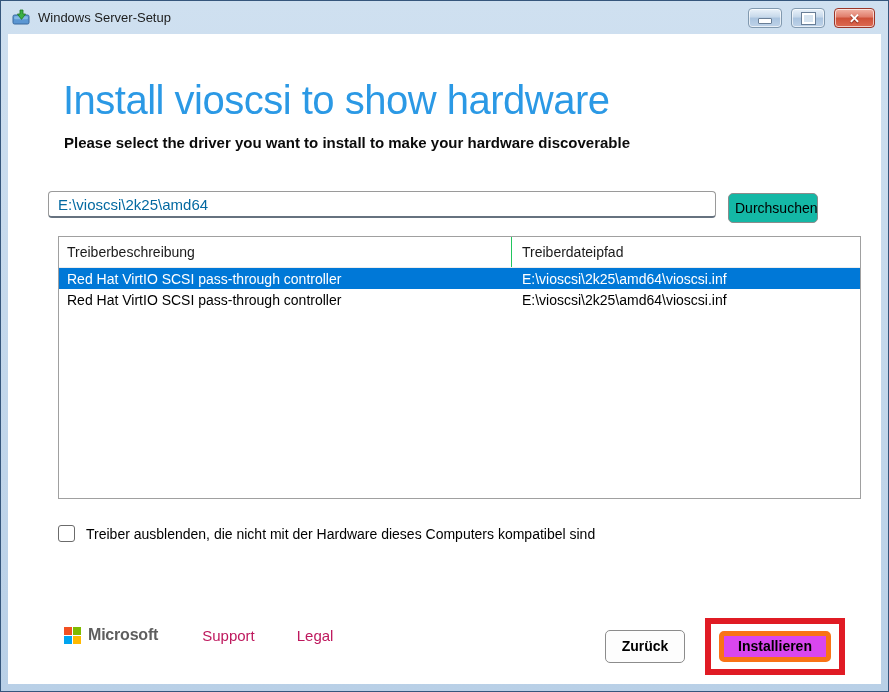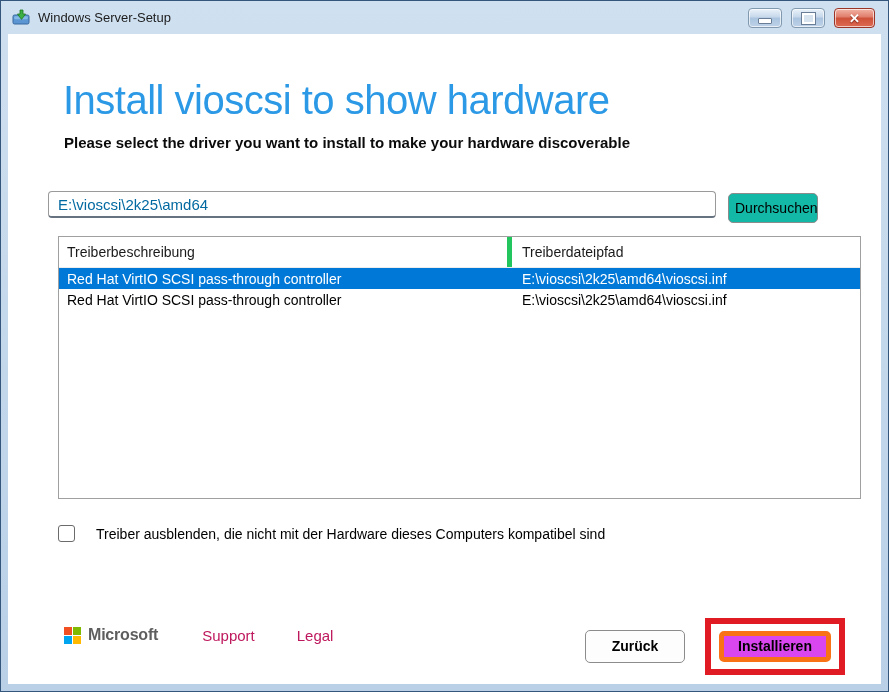--- a/index.html
+++ b/index.html
@@ -68,48 +68,48 @@
     background:#14b8a6;font-size:14px;color:#000;
     font-family:inherit;cursor:default;
   }
   .driver-table{
     margin:13px 0 0 50px;width:803px;height:263px;box-sizing:border-box;
     border:1px solid #a0a0a0;background:#fff;font-size:14px;color:#1a1a1a;
   }
   .table-header{display:flex;height:30px;border-bottom:1px solid #ededed;}
   .th-desc{
     width:453px;box-sizing:border-box;padding-left:8px;
-    border-right:5px solid #22c55e;
+    border-right:1px solid #22c55e;
     display:flex;align-items:center;
   }
   .th-path{flex:1;display:flex;align-items:center;padding-left:10px;}
   .table-row{display:flex;height:21px;align-items:center;color:#000;}
   .table-row.selected{background:var(--selection);color:#fff;}
   .td-desc{width:453px;box-sizing:border-box;padding-left:8px;white-space:nowrap;overflow:hidden;}
   .td-path{flex:1;padding-left:10px;white-space:nowrap;overflow:hidden;}
   .checkbox-row{display:flex;align-items:center;margin:26px 0 0 50px;}
   .checkbox-box{
     width:17px;height:17px;box-sizing:border-box;flex:0 0 auto;
     border:1px solid #6b6b6b;border-radius:3px;background:#fff;cursor:default;
   }
-  .checkbox-label{margin-left:21px;font-size:14px;color:#000;}
+  .checkbox-label{margin-left:11px;font-size:14px;color:#000;}
   .footer{
     position:absolute;left:50px;right:36px;top:586px;height:52px;
     display:flex;align-items:center;
   }
   .brand-group{display:flex;align-items:center;position:relative;top:-11px;margin-left:6px;}
   .ms-logo{display:grid;grid-template-columns:8px 8px;grid-template-rows:8px 8px;gap:1px;}
   .ms-sq{width:8px;height:8px;}
   .ms-name{margin-left:7px;font-size:16px;font-weight:700;color:#5e5e5e;letter-spacing:-0.2px;}
   .footer-link{font-size:15px;color:#be185d;cursor:default;position:relative;top:-11px;}
   .footer-link.support{margin-left:44px;}
   .footer-link.legal{margin-left:42px;}
   .spacer{flex:1;}
   .back-btn{
-    width:100px;height:33px;
+    width:80px;height:33px;
     border:1px solid #8c8c8c;border-radius:5px;
     background:#fdfdfd;font-size:14px;font-weight:600;color:#000;
     font-family:inherit;cursor:default;
   }
   .annotation{
     margin-left:20px;
     border:6px solid var(--annotation);
     padding:7px 8px;
   }
   .install-btn{

